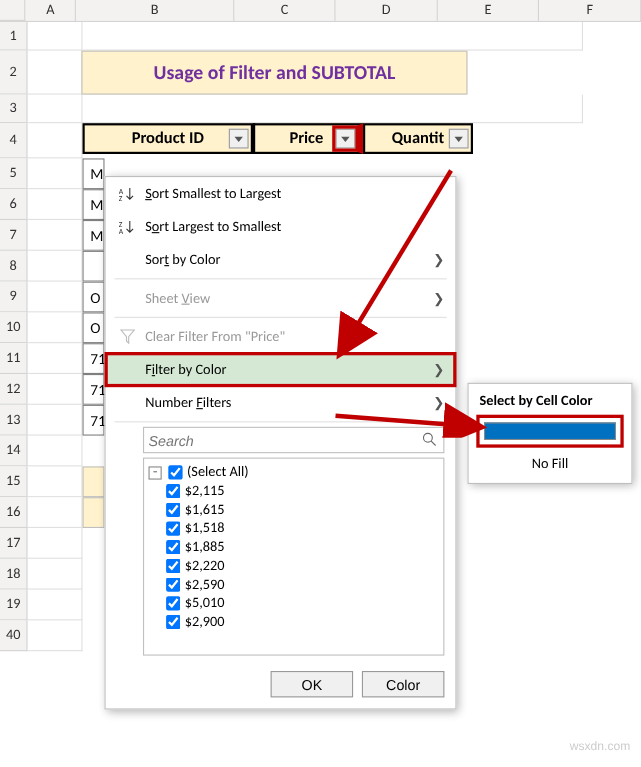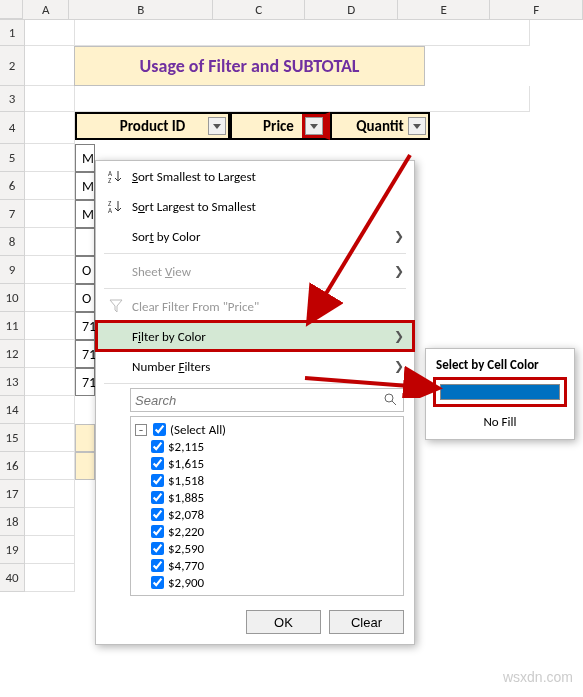--- a/index.html
+++ b/index.html
@@ -49,21 +49,21 @@
     .submenu-title { font-weight: bold; font-size: 13px; padding: 2px 10px 6px; }
     .color-swatch-wrap { outline: 3px solid #c00000; margin: 2px 10px 6px; padding: 4px; }
     .color-swatch { height: 16px; background: #0070c0; border: 1px solid #888; }
     .nofill { text-align: center; font-size: 13px; padding: 4px; cursor: pointer; }
     
     .arrow-svg { position: absolute; z-index: 30; pointer-events: none; }
     
     .yellow-cell { background: #fff2cc; border: 1px solid #bfbfbf; height: 28px; }
     
     .underline { text-decoration: underline; }
-    .watermark { position: absolute; bottom: 12px; right: 10px; font-size: 14px; color: #ccc; font-family: Arial; }
+    .watermark { position: absolute; bottom: 12px; right: 10px; font-size: 11px; color: #ccc; font-family: Arial; }
   </style>
 </head>
 <body>
 
 <div class="col-headers">
   <div class="row-header" style="width:25px"></div>
   <div class="col-header" style="width:50px">A</div>
   <div class="col-header" style="width:155px">B</div>
   <div class="col-header" style="width:100px">C</div>
   <div class="col-header" style="width:100px">D</div>
@@ -270,42 +270,38 @@
     <div class="checkbox-item" style="padding-left:16px">
         <input type="checkbox" checked="" style="">
         <span>$1,518</span>
       </div>
     <div class="checkbox-item" style="padding-left:16px">
         <input type="checkbox" checked="" style="">
         <span>$1,885</span>
       </div>
     <div class="checkbox-item" style="padding-left:16px">
         <input type="checkbox" checked="" style="">
-        <span>$2,078</span>
-      </div>
-    <div class="checkbox-item" style="padding-left:16px">
-        <input type="checkbox" checked="" style="">
         <span>$2,220</span>
       </div>
     <div class="checkbox-item" style="padding-left:16px">
         <input type="checkbox" checked="" style="">
         <span>$2,590</span>
       </div>
     <div class="checkbox-item" style="padding-left:16px">
         <input type="checkbox" checked="" style="">
-        <span>$4,770</span>
+        <span>$5,010</span>
       </div>
     <div class="checkbox-item" style="padding-left:16px">
         <input type="checkbox" checked="" style="">
         <span>$2,900</span>
       </div>
   </div>
   <div class="button-row">
     <button class="btn">OK</button>
-    <button class="btn">Clear</button>
+    <button class="btn">Color</button>
   </div>
 </div>
 
 <div class="submenu">
   <div class="submenu-title">Select by Cell Color</div>
   <div class="color-swatch-wrap">
     <div class="color-swatch"></div>
   </div>
   <div class="nofill">No Fill</div>
 </div>

